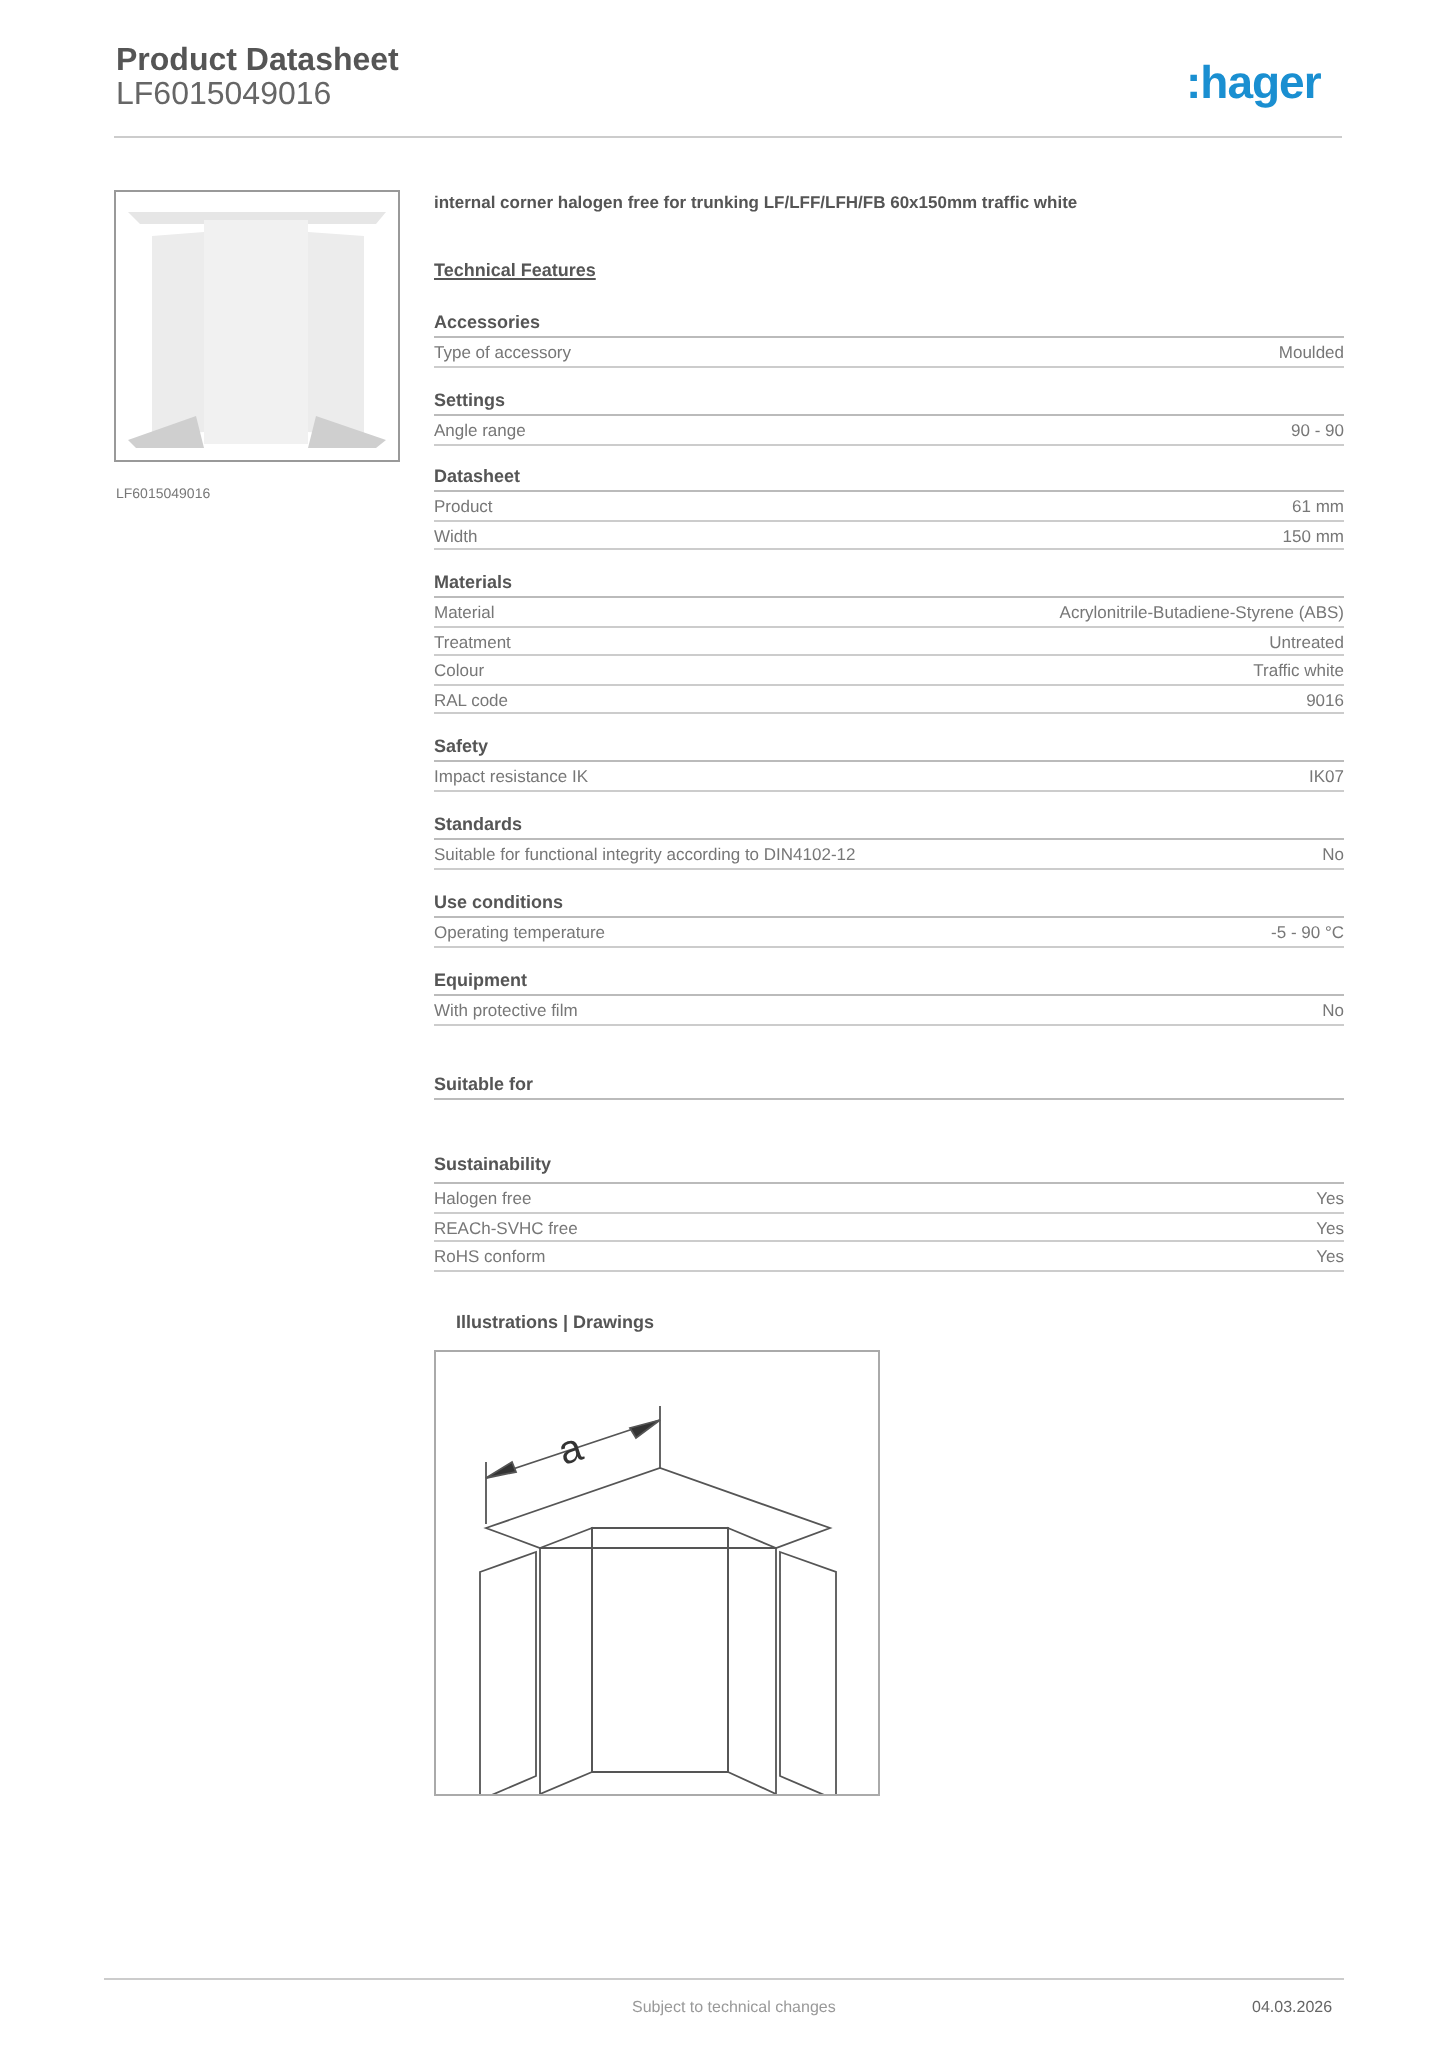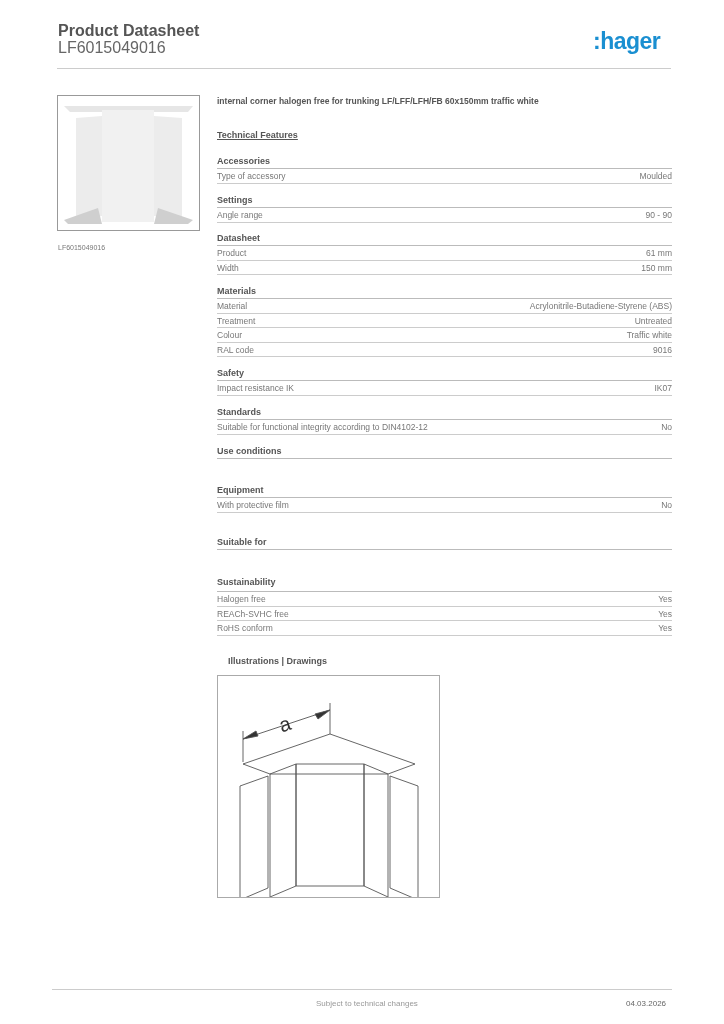--- a/index.html
+++ b/index.html
@@ -111,20 +111,24 @@
   <div class="section" style="top:407px">
     <div class="sec-title">Standards</div>
     <div class="row">
         <span>Suitable for functional integrity according to DIN4102-12</span>
         <span>No</span>
       </div>
   </div>
 
   <div class="section" style="top:446px">
     <div class="sec-title">Use conditions</div>
+    <div class="row">
+        <span>Operating temperature</span>
+        <span>-5 - 90 °C</span>
+      </div>
   </div>
 
   <div class="section" style="top:485px">
     <div class="sec-title">Equipment</div>
     <div class="row">
         <span>With protective film</span>
         <span>No</span>
       </div>
   </div>
 

